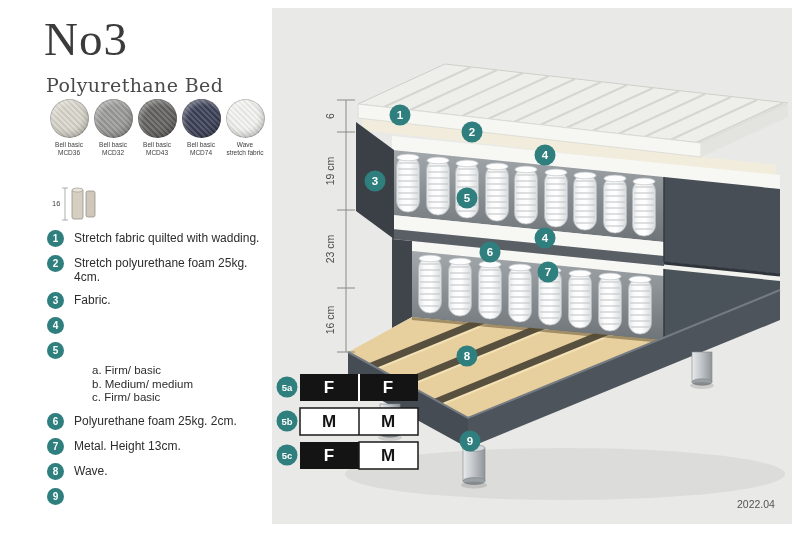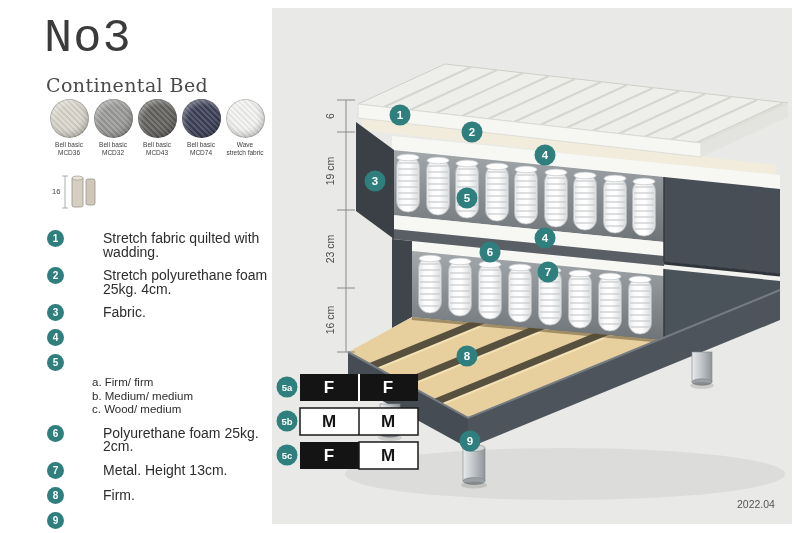--- a/index.html
+++ b/index.html
@@ -1,36 +1,36 @@
 <!DOCTYPE html>
 <html><head>
 <meta charset="utf-8">
 <style>
   :root{ --accent:#2e7f7d; }
   html,body{ margin:0; padding:0; background:#ffffff; }
   .stage{ position:relative; width:800px; height:533px; overflow:hidden;
           font-family:"Liberation Sans", sans-serif; background:#fff; }
-  .title{ position:absolute; left:44px; top:12px; font-family:Liberation Mono, monospace;
+  .title{ position:absolute; left:44px; top:12px; font-family:Liberation Serif, serif;
           font-size:47px; font-weight:400; color:#3b3b3b; letter-spacing:1px; }
   .subtitle{ position:absolute; left:46px; top:74px; font-family:"DejaVu Serif", serif;
           font-size:19px; color:#4a4a4a; letter-spacing:.4px; }
   .swatches{ position:absolute; left:49px; top:99px; display:flex; gap:4px; }
   .swatch{ width:40px; text-align:center; }
   .swatch-circle{ width:39px; height:39px; border-radius:50%; margin:0 auto 3px;
           box-shadow: inset 0 0 0 1px rgba(0,0,0,.18), inset 2px 3px 5px rgba(255,255,255,.35),
                       inset -2px -3px 6px rgba(0,0,0,.22);
           background-image: repeating-linear-gradient(45deg, rgba(255,255,255,.14) 0 2px, rgba(0,0,0,.06) 2px 4px); }
   .swatch-label{ font-size:6.5px; line-height:8px; color:#3c3c3c; }
-  .leg-spec{ position:absolute; left:50px; top:168px; }
+  .leg-spec{ position:absolute; left:50px; top:180px; }
   .features{ position:absolute; left:47px; top:230px; width:228px; }
   .feat{ display:flex; gap:10px; margin-bottom:8px; align-items:flex-start; }
   .badge{ flex:0 0 17px; height:17px; border-radius:50%; background:var(--accent);
           color:#fff; font-size:10px; font-weight:bold; display:flex;
           align-items:center; justify-content:center; }
-  .ftxt{ font-size:14px; color:#2d2d2d; line-height:13.5px; padding-top:2px;margin-left:29px; }
+  .ftxt{ font-size:12px; color:#2d2d2d; line-height:13.5px; padding-top:2px; }
   .options{ margin:-3px 0 8px 45px; font-size:11.5px; color:#2d2d2d; line-height:13.5px; }
   .options div{ margin-bottom:0; }
   svg text{ font-family:"Liberation Sans", sans-serif; }
 </style>
 </head>
 <body>
 
 <div class="stage">
 
   <svg width="800" height="533" viewBox="0 0 800 533" style="position:absolute;left:0;top:0">
@@ -259,21 +259,21 @@
         <rect x="359" y="442" width="59" height="27" fill="#ffffff" stroke="#1a1a1a" stroke-width="1.5"></rect>
         <text x="329" y="461" fill="#ffffff" font-size="17" font-weight="bold" text-anchor="middle">F</text>
         <text x="388" y="461" fill="#141414" font-size="17" font-weight="bold" text-anchor="middle">M</text>
       </g>
     </g>
 
     <text x="737" y="508" font-size="10.5" fill="#555">2022.04</text>
   </svg>
 
   <div class="title">No3</div>
-  <div class="subtitle">Continental Bed</div>
+  <div class="subtitle">Polyurethane Bed</div>
 
   <div class="swatches">
     <div class="swatch">
       <div class="swatch-circle" style="background-color: rgb(217, 213, 203);"></div>
       <div class="swatch-label">
           <div>Bell basic</div>
           <div>MCD36</div>
         </div>
     </div>
     <div class="swatch">
@@ -331,34 +331,34 @@
       <div class="badge">3</div>
       <div class="ftxt">Fabric.</div>
     </div>
     <div class="feat">
       <div class="badge">4</div>
     </div>
     <div class="feat">
       <div class="badge">5</div>
     </div>
     <div class="options">
-      <div>a. Firm/ firm</div>
+      <div>a. Firm/ basic</div>
       <div>b. Medium/ medium</div>
-      <div>c. Wood/ medium</div>
+      <div>c. Firm/ basic</div>
     </div>
     <div class="feat">
       <div class="badge">6</div>
       <div class="ftxt">Polyurethane foam 25kg. 2cm.</div>
     </div>
     <div class="feat">
       <div class="badge">7</div>
       <div class="ftxt">Metal. Height 13cm.</div>
     </div>
     <div class="feat">
       <div class="badge">8</div>
-      <div class="ftxt">Firm.</div>
+      <div class="ftxt">Wave.</div>
     </div>
     <div class="feat">
       <div class="badge">9</div>
     </div>
   </div>
 
 </div>
 
 </body></html>

